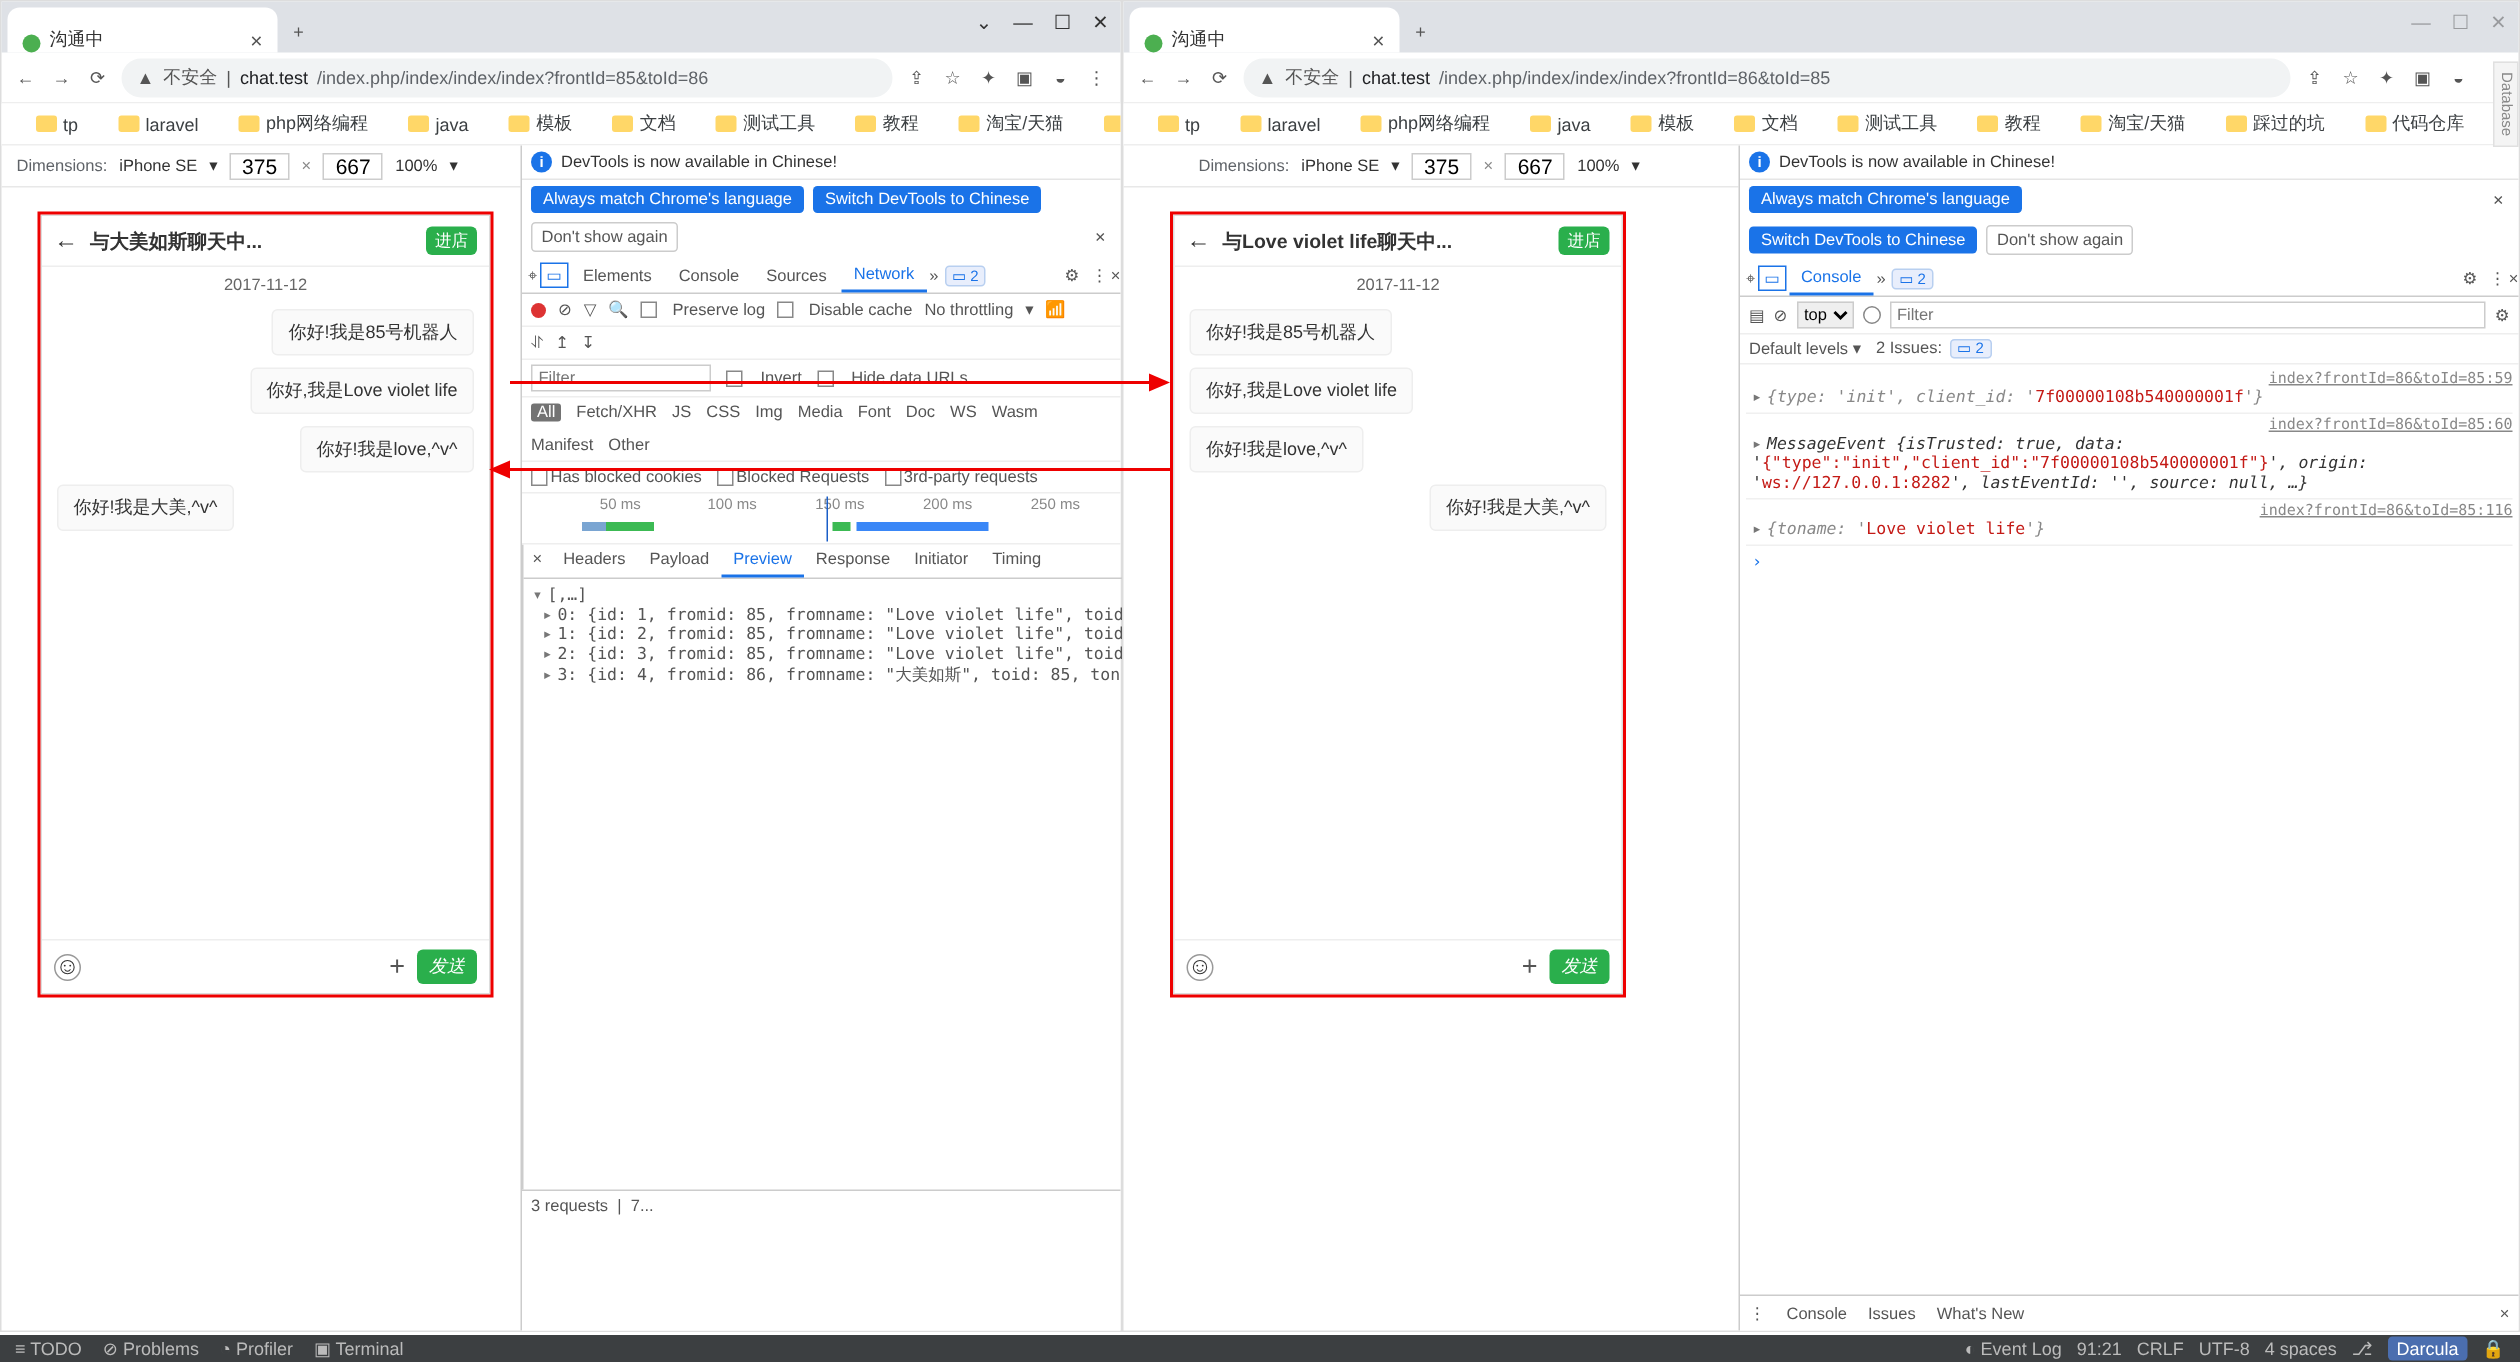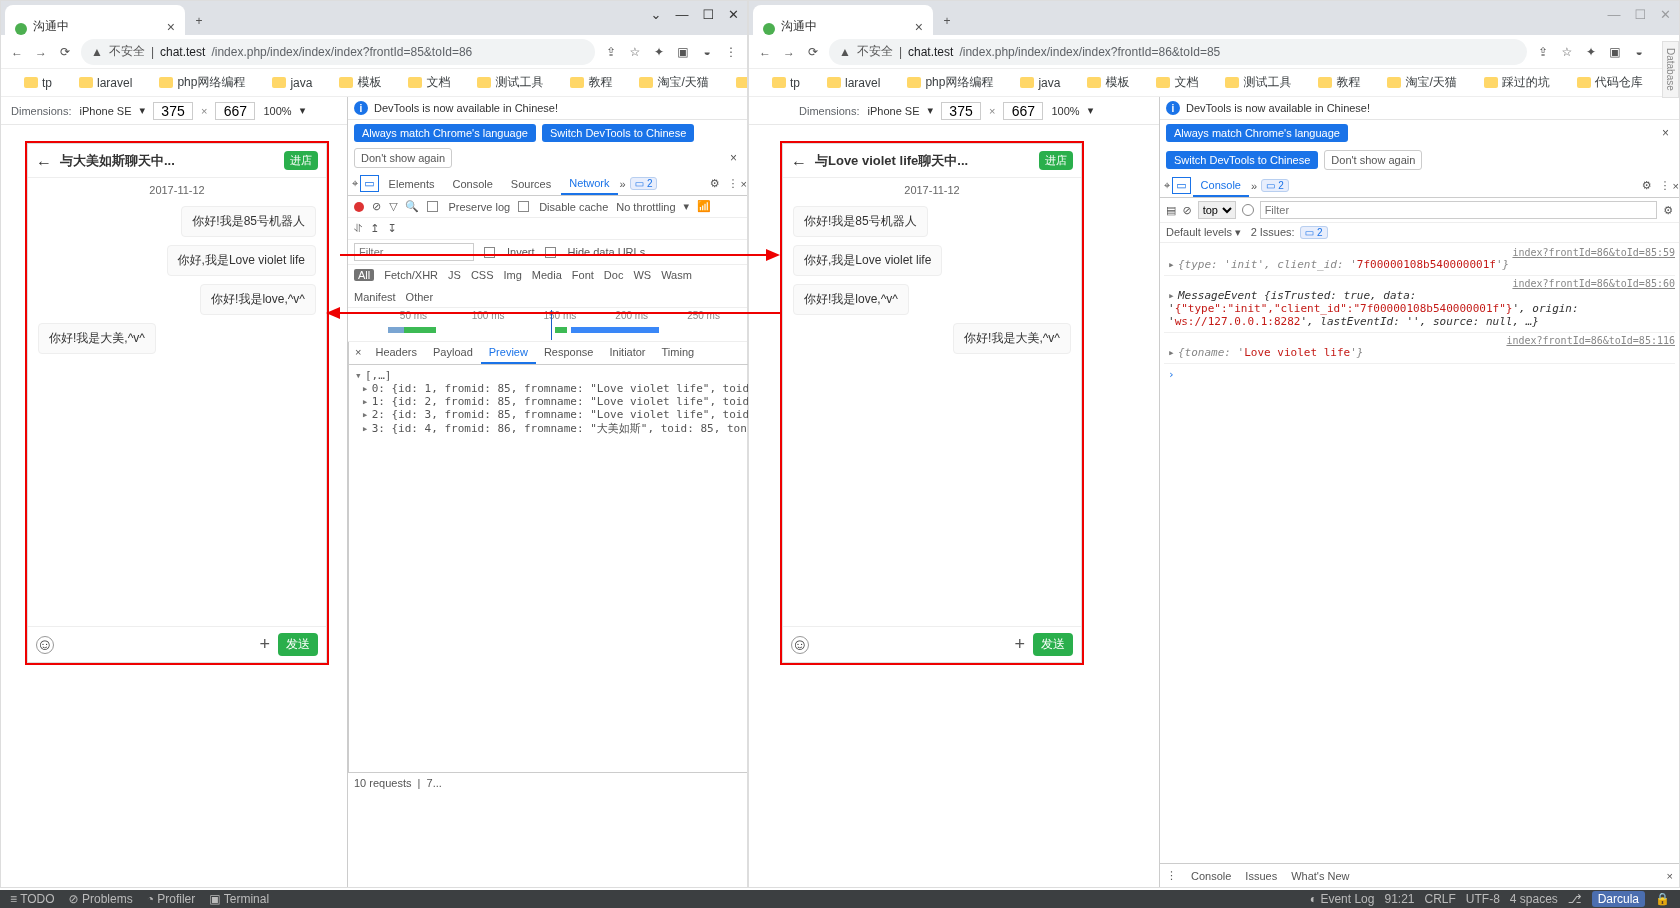--- a/index.html
+++ b/index.html
@@ -44,21 +44,21 @@
 .chat-title { font-size: 13px; font-weight: 600; }
 .shop-btn { margin-left: auto; background: #2aaf4c; color: #fff; padding: 2px 6px; border-radius: 4px; font-size: 11px; }
 .chat-date { text-align: center; font-size: 11px; color: #666; padding: 6px 0; }
 .msg-wrap { padding: 4px 10px; display: flex; }
 .msg-wrap.right { justify-content: flex-end; }
 .msg-wrap.left { justify-content: flex-start; }
 .bubble { background: #fafafa; border: 1px solid #eee; border-radius: 4px; padding: 6px 10px; font-size: 12px; max-width: 220px; }
 .chat-input { position: absolute; bottom: 0; left: 0; right: 0; height: 36px; border-top: 1px solid #eee; display: flex; align-items: center; padding: 0 8px; gap: 8px; }
 .chat-input .smile { font-size: 16px; border: 1px solid #999; border-radius: 50%; width: 18px; height: 18px; display: flex; align-items: center; justify-content: center; }
 .chat-input .plus { font-size: 18px; color: #555; margin-left: auto; }
-.send-btn { background: #2aaf4c; color: #fff; padding: 3px 8px; border-radius: 4px; font-size: 12px; }
+.send-btn { background: #2aaf4c; color: #fff; padding: 3px 8px; border-radius: 4px; font-size: 12px; font-style: italic; }
 
 
 .devtools { position: absolute; top: 96px; bottom: 0; border-left: 1px solid #ccc; background: #fff; }
 .browser.left .devtools { left: 346px; right: 0; }
 .browser.right .devtools { left: 410px; right: 0; }
 
 .dt-info { display: flex; align-items: center; gap: 6px; padding: 4px 6px; border-bottom: 1px solid #e5e5e5; font-size: 11px; }
 .dt-info .iicon { width: 14px; height: 14px; border-radius: 50%; background: #1a73e8; color: #fff; display: flex; align-items: center; justify-content: center; font-size: 10px; font-weight: bold; }
 .dt-btns { display: flex; gap: 6px; padding: 4px 6px; align-items: center; flex-wrap: wrap; }
 .dt-btn { background: #1a73e8; color: #fff; padding: 3px 8px; border-radius: 3px; font-size: 11px; }
@@ -314,20 +314,25 @@
         <span>CSS</span>
         <span>Img</span>
         <span>Media</span>
         <span>Font</span>
         <span>Doc</span>
         <span>WS</span>
         <span>Wasm</span>
         <span>Manifest</span>
         <span>Other</span>
       </div>
+      <div class="net-opts">
+        <span><span class="cb"></span><span>Has blocked cookies</span></span>
+        <span><span class="cb"></span><span>Blocked Requests</span></span>
+        <span><span class="cb"></span><span>3rd-party requests</span></span>
+      </div>
       <div class="waterfall">
         <span class="tick" style="left:13%">50 ms</span>
         <span class="tick" style="left:31%">100 ms</span>
         <span class="tick" style="left:49%">150 ms</span>
         <span class="tick" style="left:67%">200 ms</span>
         <span class="tick" style="left:85%">250 ms</span>
         <div class="wf-bars">
           <div class="wf-bar" style="left:10%;width:4%;background:#7aa5d2"></div>
           <div class="wf-bar" style="left:14%;width:8%;background:#3cba54"></div>
           <div class="wf-bar" style="left:52%;width:3%;background:#3cba54"></div>
@@ -367,21 +372,21 @@
           <div class="preview-body">
             <div class="row"><span class="tri">▾</span><span>[,…]</span></div>
             <div class="row">&nbsp;<span class="tri">▸</span><span>0: {id: 1, fromid: 85, fromname: "Love violet life", toid</span></div>
             <div class="row">&nbsp;<span class="tri">▸</span><span>1: {id: 2, fromid: 85, fromname: "Love violet life", toid</span></div>
             <div class="row">&nbsp;<span class="tri">▸</span><span>2: {id: 3, fromid: 85, fromname: "Love violet life", toid</span></div>
             <div class="row">&nbsp;<span class="tri">▸</span><span>3: {id: 4, fromid: 86, fromname: "大美如斯", toid: 85, ton</span></div>
           </div>
         </div>
       </div>
       <div class="net-footer">
-        <span>10 requests</span> &nbsp;|&nbsp; <span>7...</span>
+        <span>3 requests</span> &nbsp;|&nbsp; <span>7...</span>
       </div>
     </div>
   </div>
 
   <div class="browser right">
     <div class="tabbar">
       <div class="tab">
         <span class="dot"></span>
         <span>沟通中</span>
         <span class="close">×</span>

